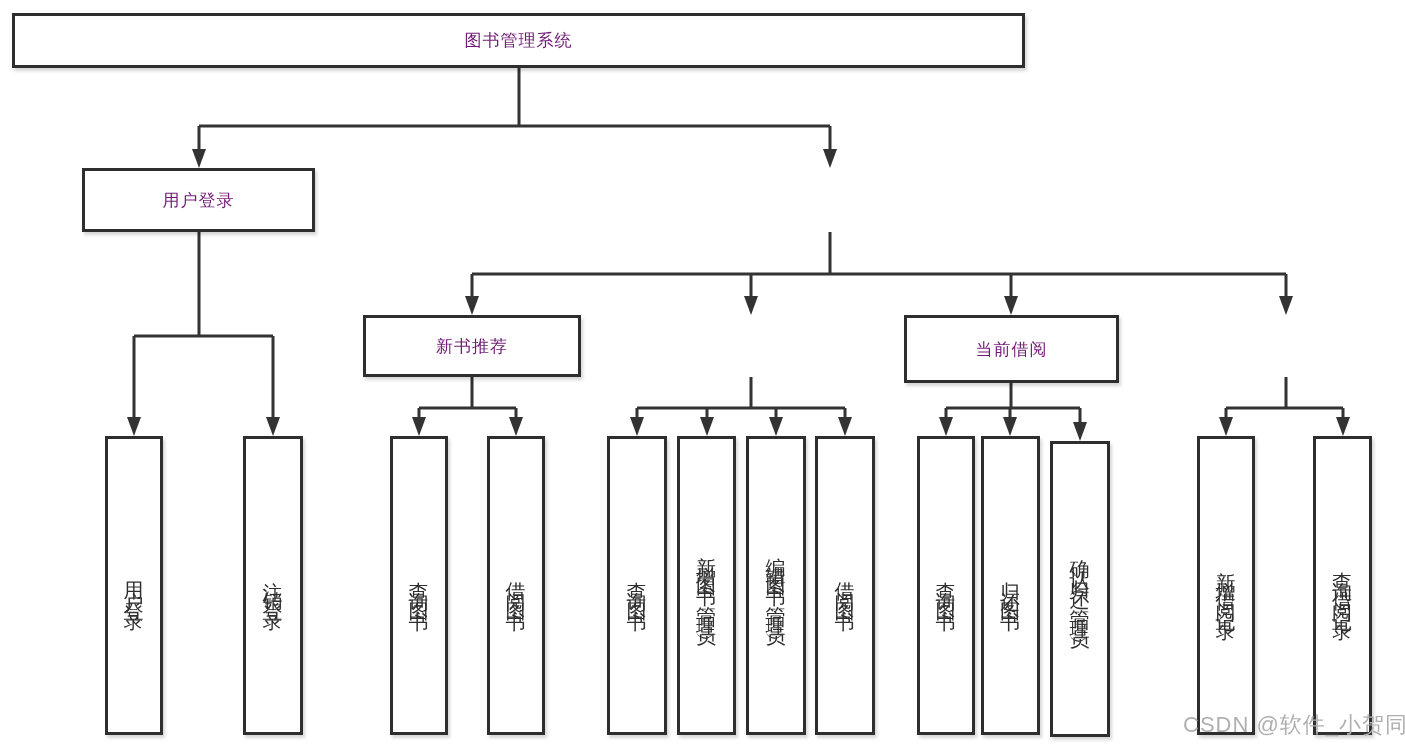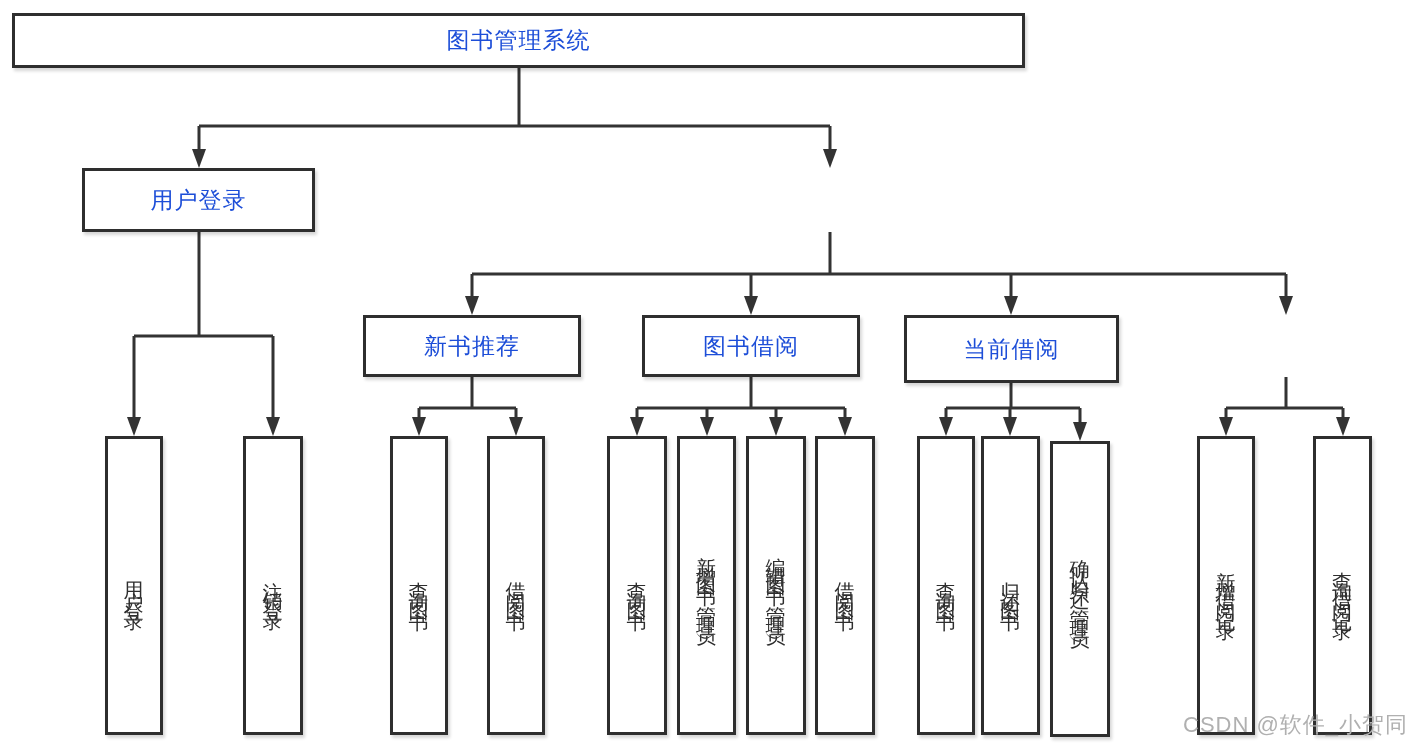--- a/index.html
+++ b/index.html
@@ -14,22 +14,22 @@
   .node {
     position:absolute;
     background:#ffffff;
     border:3px solid #2e2e2e;
     box-sizing:border-box;
     display:flex; align-items:center; justify-content:center;
     box-shadow:2px 3px 3px rgba(0,0,0,0.16);
     z-index:2;
   }
   .node .hlabel {
-    font-size:23px;
-    color:#1d4ed8;
+    font-size:17px;
+    color:#701a75;
     letter-spacing:1px;
     white-space:nowrap;
   }
   .leaf {
     position:absolute;
     background:#ffffff;
     border:3px solid #2e2e2e;
     box-sizing:border-box;
     display:flex; align-items:center; justify-content:center;
     box-shadow:2px 3px 3px rgba(0,0,0,0.16);
@@ -103,23 +103,20 @@
     <span class="hlabel">图书管理系统</span>
   </div>
 
   <div class="node" style="left:82px; top:168px; width:233px; height:64px">
     <span class="hlabel">用户登录</span>
   </div>
 
   <div class="node" style="left:363px; top:315px; width:218px; height:62px">
     <span class="hlabel">新书推荐</span>
   </div>
-  <div class="node" style="left:642px; top:315px; width:218px; height:62px">
-    <span class="hlabel">图书借阅</span>
-  </div>
   <div class="node" style="left:904px; top:315px; width:215px; height:68px">
     <span class="hlabel">当前借阅</span>
   </div>
 
   <div class="leaf" style="left:105px; top:436px; width:58px; height:299px">
     <span class="vtext">用户登录</span>
   </div>
   <div class="leaf" style="left:243px; top:436px; width:60px; height:299px">
     <span class="vtext">注销登录</span>
   </div>

